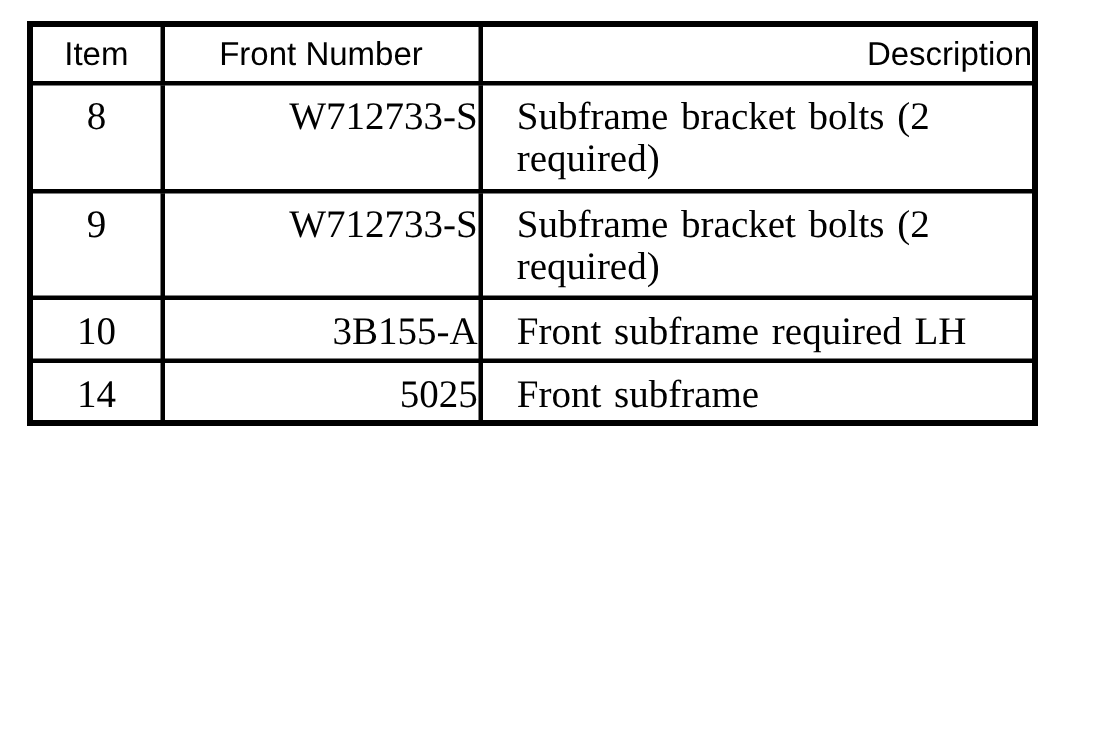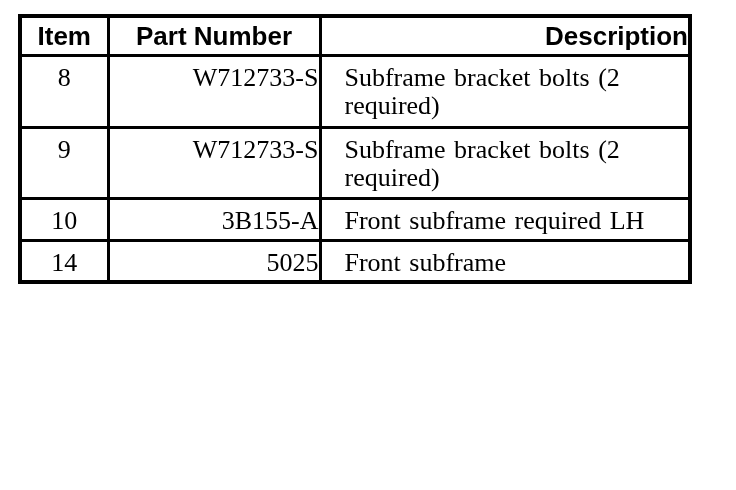--- a/index.html
+++ b/index.html
@@ -35,22 +35,22 @@
   col.c2 { width: 212px; }
   col.c3 { width: 370px; }
   th, td {
     border: 3px solid #000000;
     vertical-align: top;
     overflow: hidden;
     padding: 0;
   }
   th {
     font-family: "Liberation Sans", sans-serif;
-    font-weight: bold;
-    font-size: 26px;
+    font-weight: normal;
+    font-size: 22px;
     line-height: 28px;
     vertical-align: middle;
     text-align: center;
     height: 36px;
   }
   th.desc {
     text-align: right;
     padding-left: 5px;
   }
   td {
@@ -85,21 +85,21 @@
 <div class="page">
   <table class="parts-table">
     <colgroup>
       <col class="c1">
       <col class="c2">
       <col class="c3">
     </colgroup>
     <thead>
       <tr>
         <th class="item">Item</th>
-        <th class="part">Part Number</th>
+        <th class="part">Front Number</th>
         <th class="desc">Description</th>
       </tr>
     </thead>
     <tbody>
       <tr class="rh-72">
         <td class="item">8</td>
         <td class="part">W712733-S</td>
         <td class="desc">Subframe bracket bolts (2 required)</td>
       </tr>
       <tr class="rh-71">

